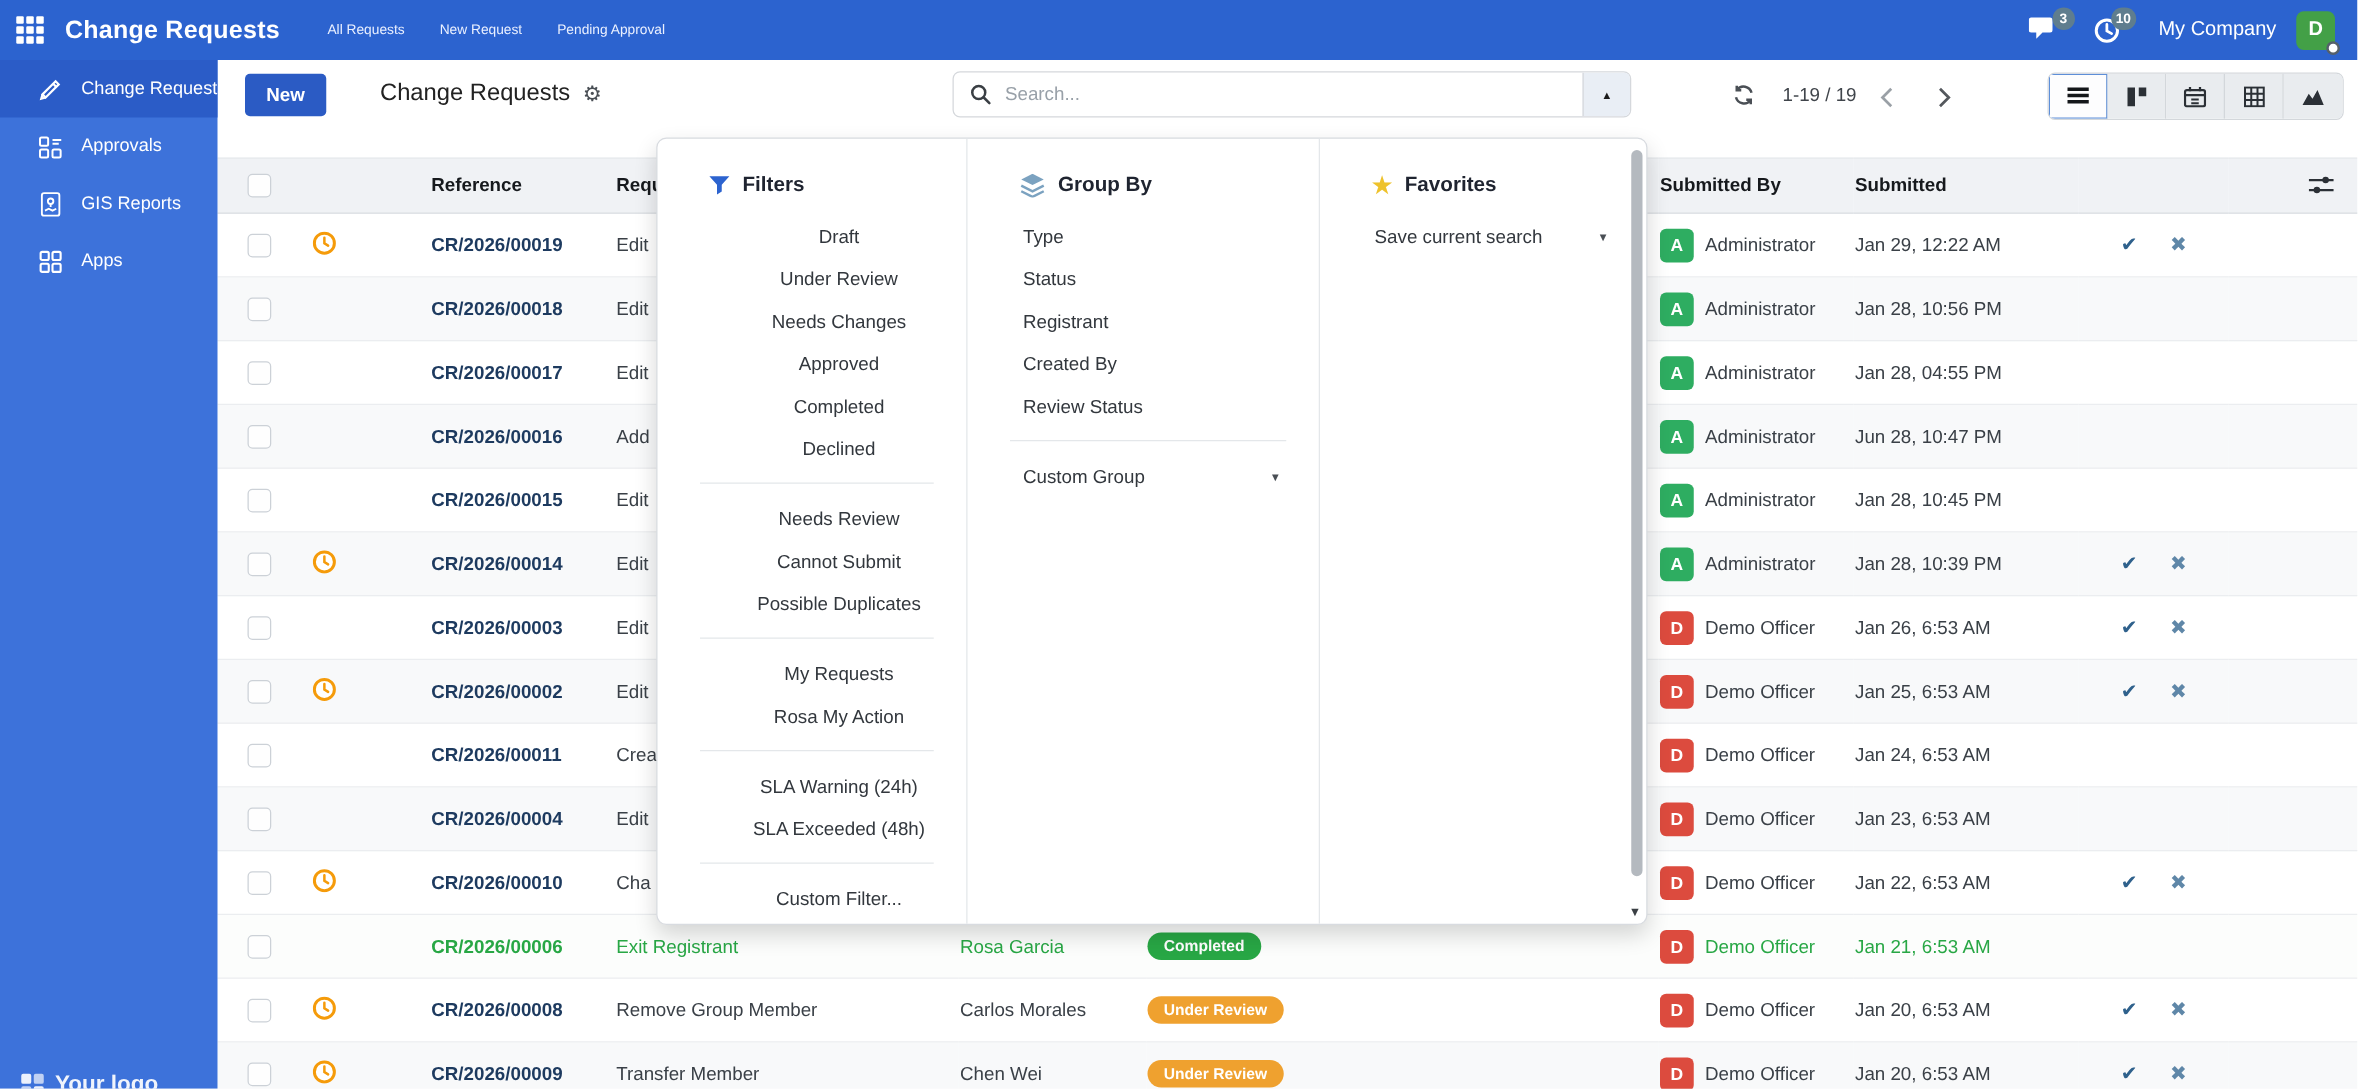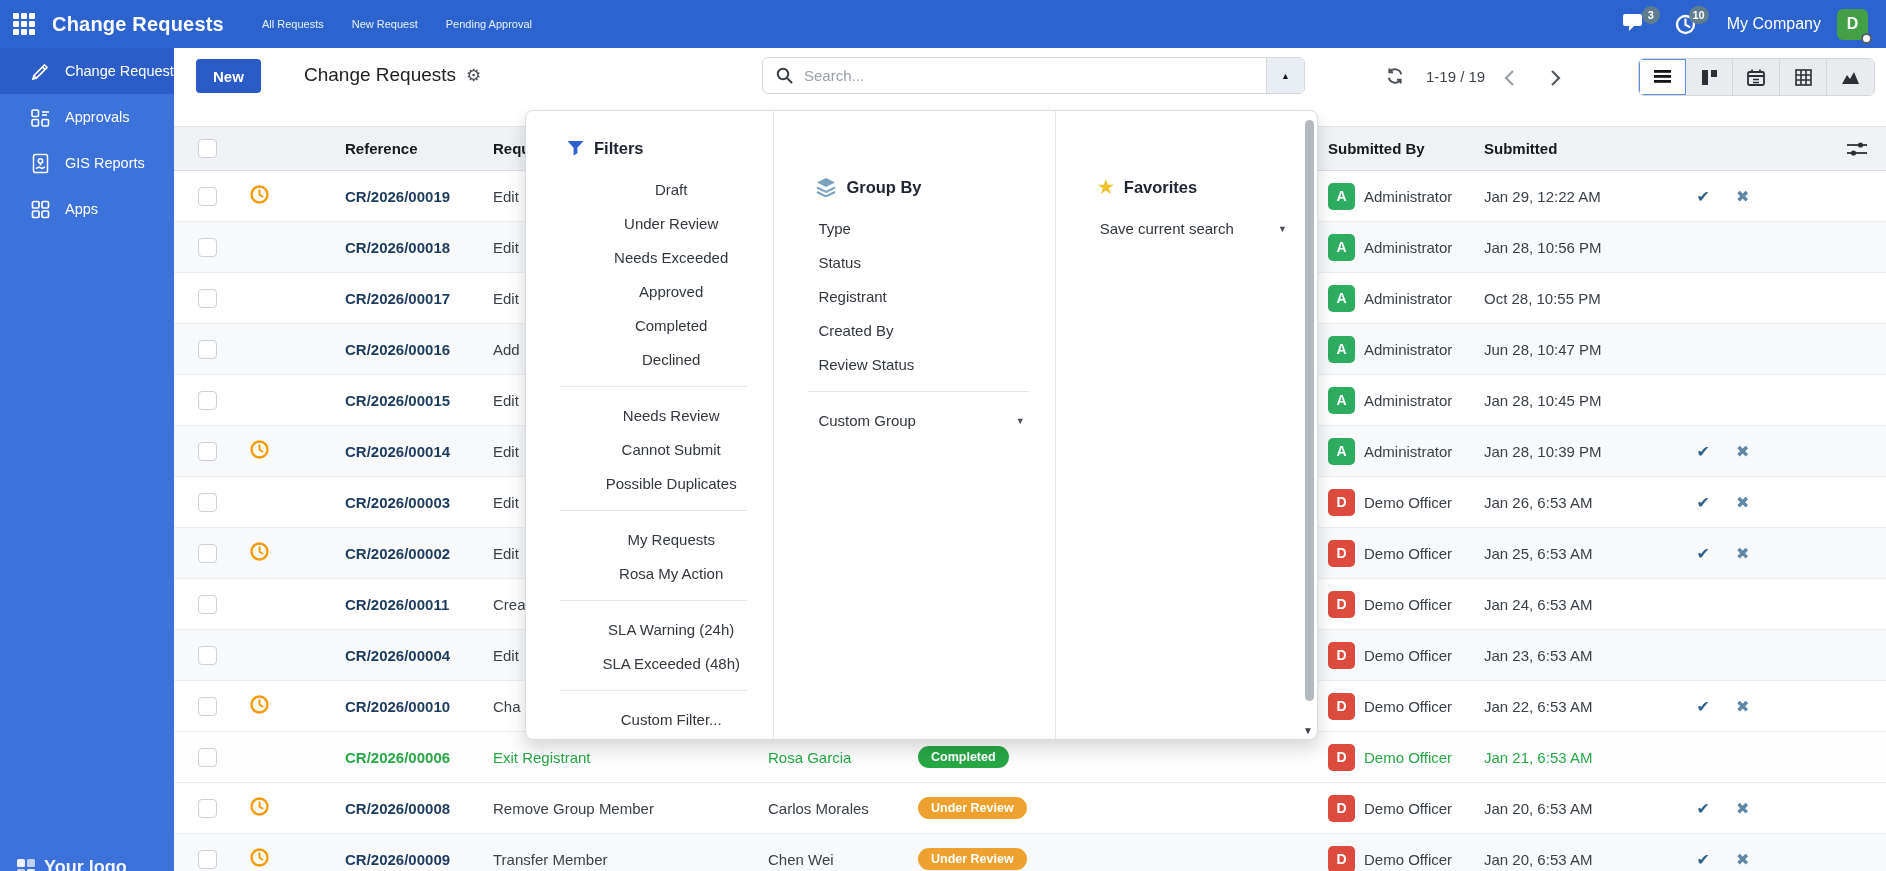--- a/index.html
+++ b/index.html
@@ -139,21 +139,21 @@
     position:absolute; left:525px; top:110px; width:793px; height:630px;
     background:#fff; border:1px solid #d8dbe0; border-radius:8px;
     box-shadow:0 8px 18px rgba(0,0,0,.16); z-index:90; display:flex;
   }
   .sd-col { padding-top:24px; height:100%; }
   .sd-col.filters { width:249px; border-right:1px solid #e4e7ea;text-align:center; }
   .sd-col.groupby { width:282px; border-right:1px solid #e4e7ea; }
   .sd-col.favorites { width:262px; }
   .sd-head { display:flex; align-items:center; height:26px; font-size:16.5px; font-weight:bold; color:#1f2430; }
   .filters .sd-head { padding-left:41px; }
-  .groupby .sd-head, .favorites .sd-head { padding-left:42px;margin-top:39px; }
+  .groupby .sd-head, .favorites .sd-head { padding-left:42px; }
   .sd-head .sd-hico { margin-right:10px; display:flex; }
   .sd-star { color:#eec22c; font-size:18px; margin-right:10px; }
   .sd-col ul { list-style:none; margin:12px 0 0; padding:0; }
   .sd-col li { height:34px; line-height:34px; font-size:15px; color:#32373d; cursor:pointer; }
   .filters li { padding-left:43px; }
   .groupby li, .favorites li { padding-left:44px; }
   .sd-col hr { border:none; border-top:1px solid #e4e7ea; margin:9px 26px 9px 34px; }
   li.with-caret { display:flex; align-items:center; justify-content:space-between; padding-right:30px; }
   .caret-down { font-size:9px; color:#4a4f55; }
   .sd-scrollbar {
@@ -441,21 +441,21 @@
     <td class="c-ref">CR/2026/00017</td>
     <td class="c-title">Edit</td>
     <td class="c-reg"></td>
     <td class="c-status"></td>
     <td class="c-subby">
       <span class="subby-flex">
         <span class="avatar green">A</span>
         <span class="subby-name">Administrator</span>
       </span>
     </td>
-    <td class="c-date">Oct 28, 10:55 PM</td>
+    <td class="c-date">Jan 28, 04:55 PM</td>
     <td class="c-actions">
       <span class="act-wrap hidden-keep">
         <span class="act-check">✔</span>
         <span class="act-x">✖</span>
       </span>
     </td>
     <td class="c-last"></td>
   </tr>
           <tr>
     <td class="c-sel"><span class="cb"></span></td>
@@ -766,21 +766,21 @@
         <svg width="17" height="16" viewBox="0 0 17 16">
             <path d="M0.5 1h16l-6.1 6.8v5.4l-3.8 2.3V7.8z" fill="#2c63cf"></path>
           </svg>
       </span>
       <span>Filters</span>
     </div>
     <div id="filters-groups">
         <ul>
           <li>Draft</li>
           <li>Under Review</li>
-          <li>Needs Exceeded</li>
+          <li>Needs Changes</li>
           <li>Approved</li>
           <li>Completed</li>
           <li>Declined</li>
         </ul>
         <hr>
         <ul>
           <li>Needs Review</li>
           <li>Cannot Submit</li>
           <li>Possible Duplicates</li>
         </ul>

